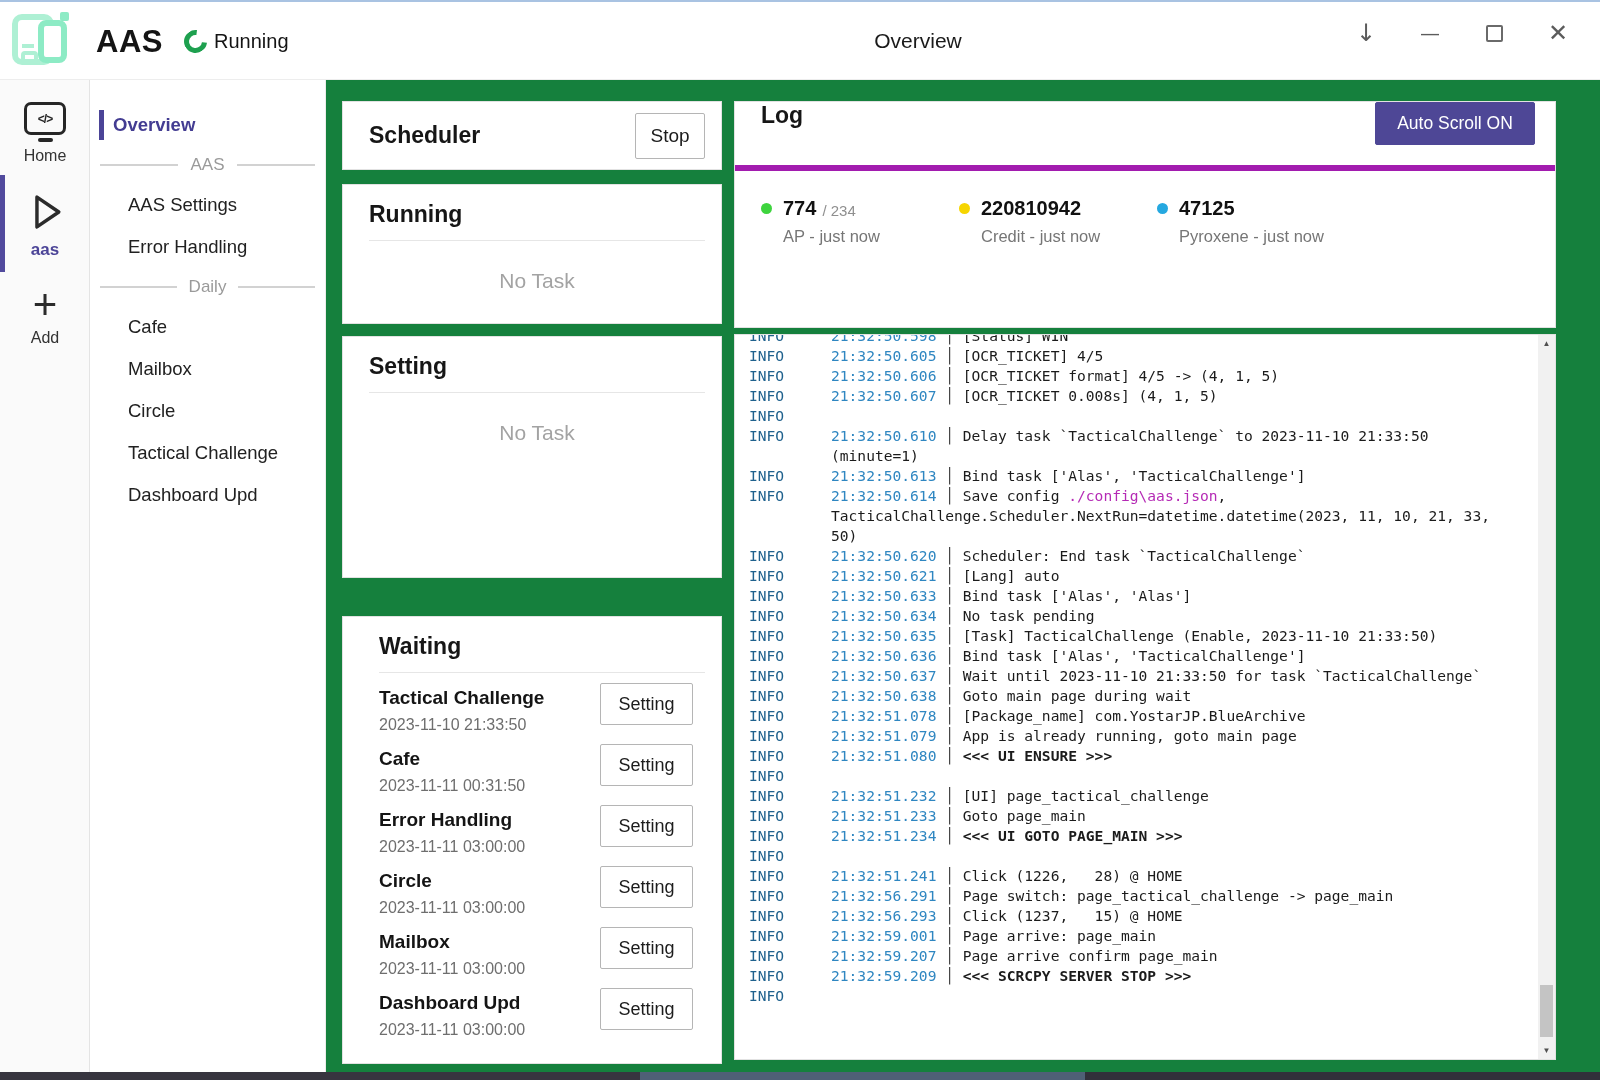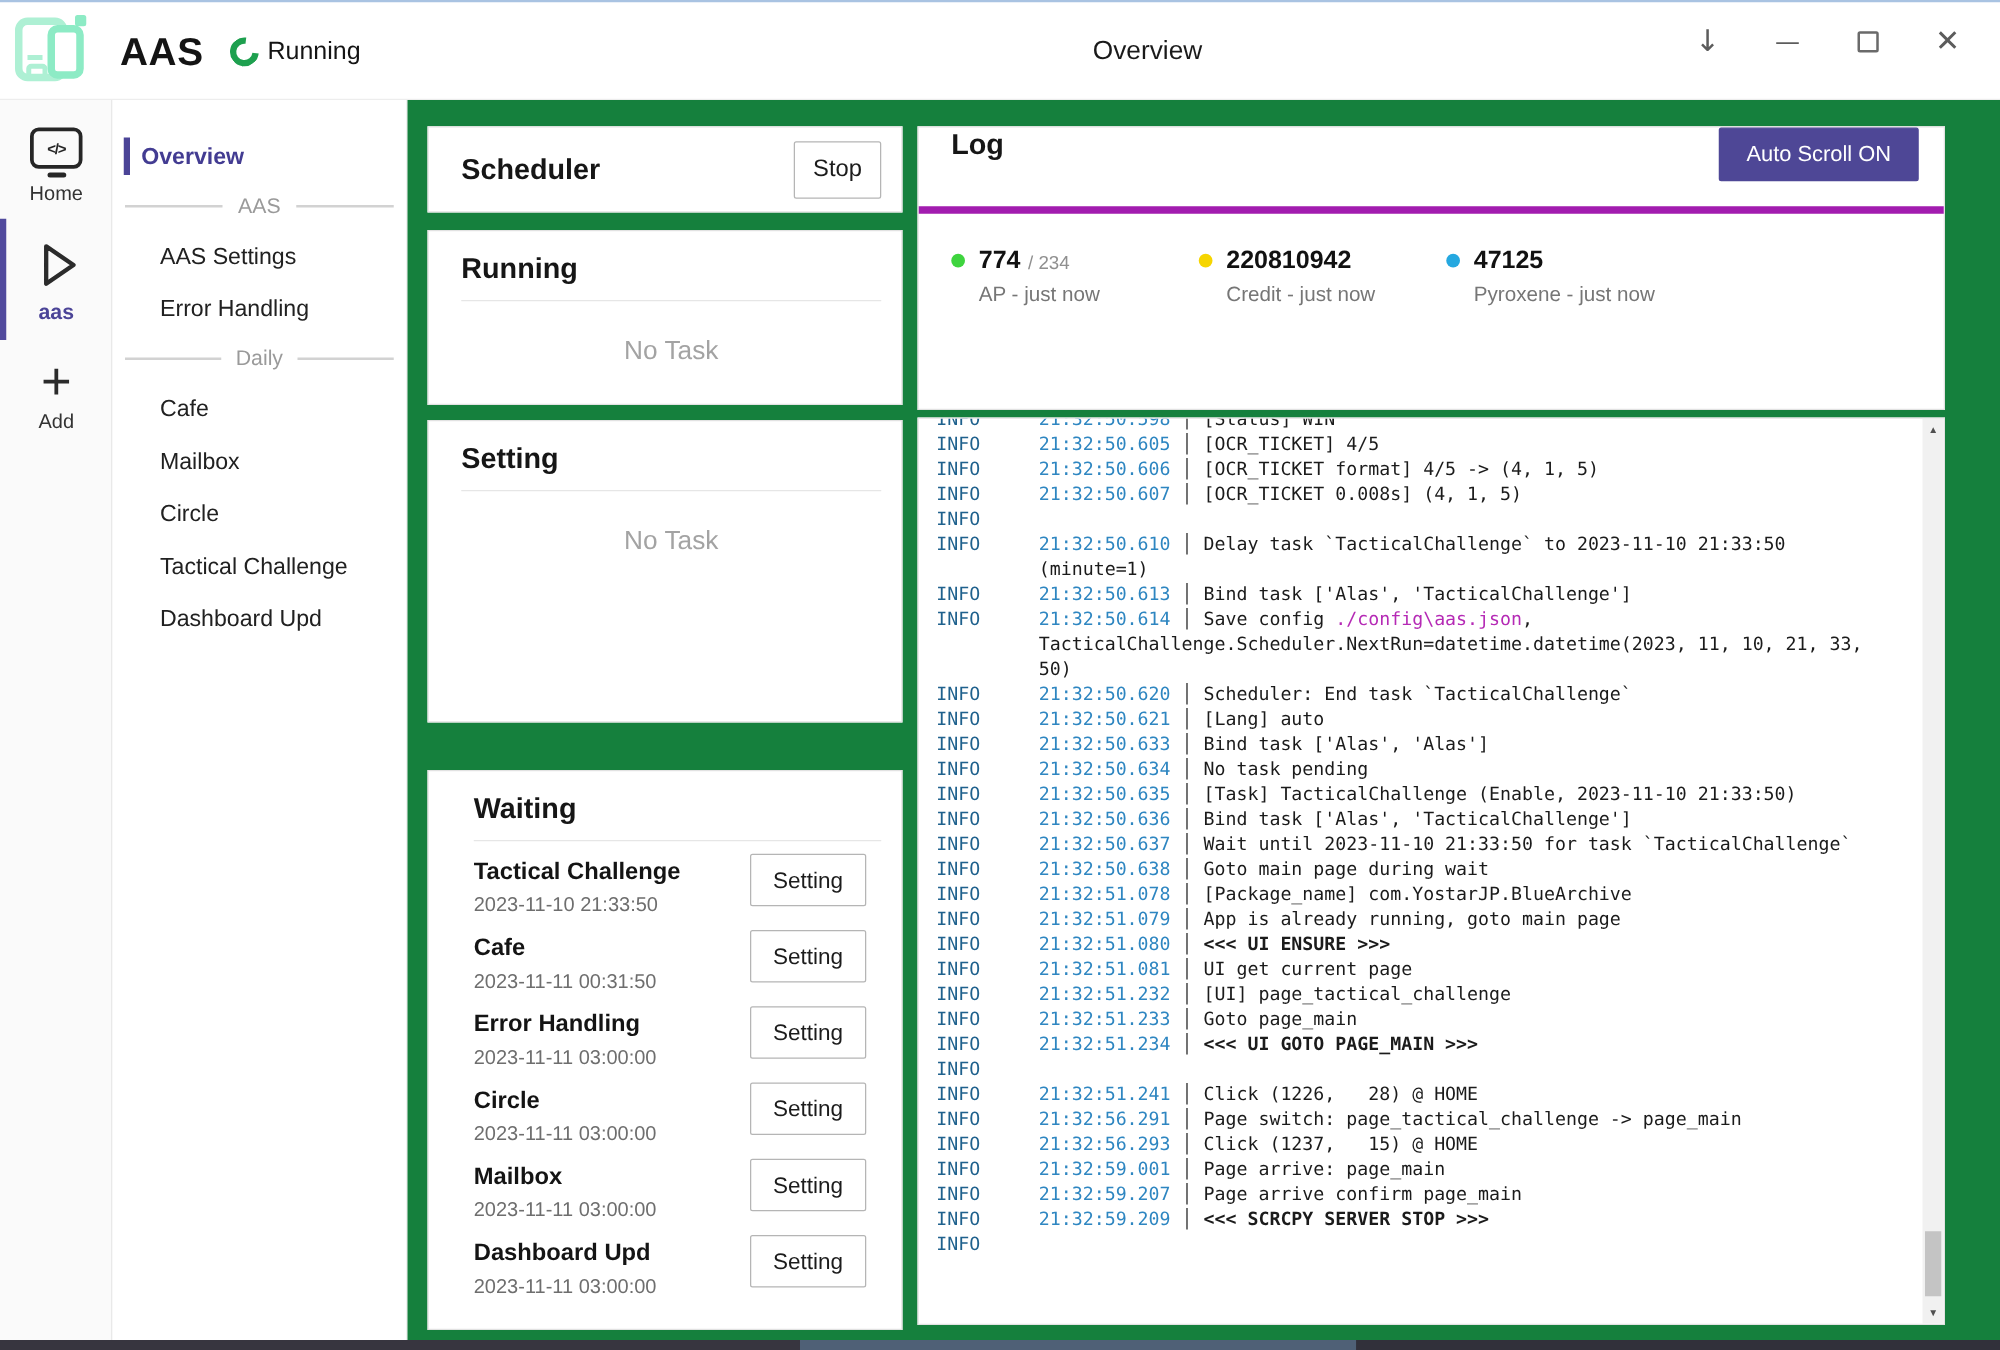--- a/index.html
+++ b/index.html
@@ -375,21 +375,20 @@
             <div class="log-entry">
     <span class="lvl">INFO</span>
     <span class="rest"><span class="time">21:32:51.079</span><span class="sep"> │ </span><span class="msg">App is already running, goto main page</span></span>
   </div>
             <div class="log-entry">
     <span class="lvl">INFO</span>
     <span class="rest"><span class="time">21:32:51.080</span><span class="sep"> │ </span><span class="msg bold">&lt;&lt;&lt; UI ENSURE &gt;&gt;&gt;</span></span>
   </div>
             <div class="log-entry">
     <span class="lvl">INFO</span>
-    <span class="rest"><span class="time">21:32:51.081</span><span class="sep"> │ </span><span class="msg">UI get current page</span></span>
   </div>
             <div class="log-entry">
     <span class="lvl">INFO</span>
     <span class="rest"><span class="time">21:32:51.232</span><span class="sep"> │ </span><span class="msg">[UI] page_tactical_challenge</span></span>
   </div>
             <div class="log-entry">
     <span class="lvl">INFO</span>
     <span class="rest"><span class="time">21:32:51.233</span><span class="sep"> │ </span><span class="msg">Goto page_main</span></span>
   </div>
             <div class="log-entry">

